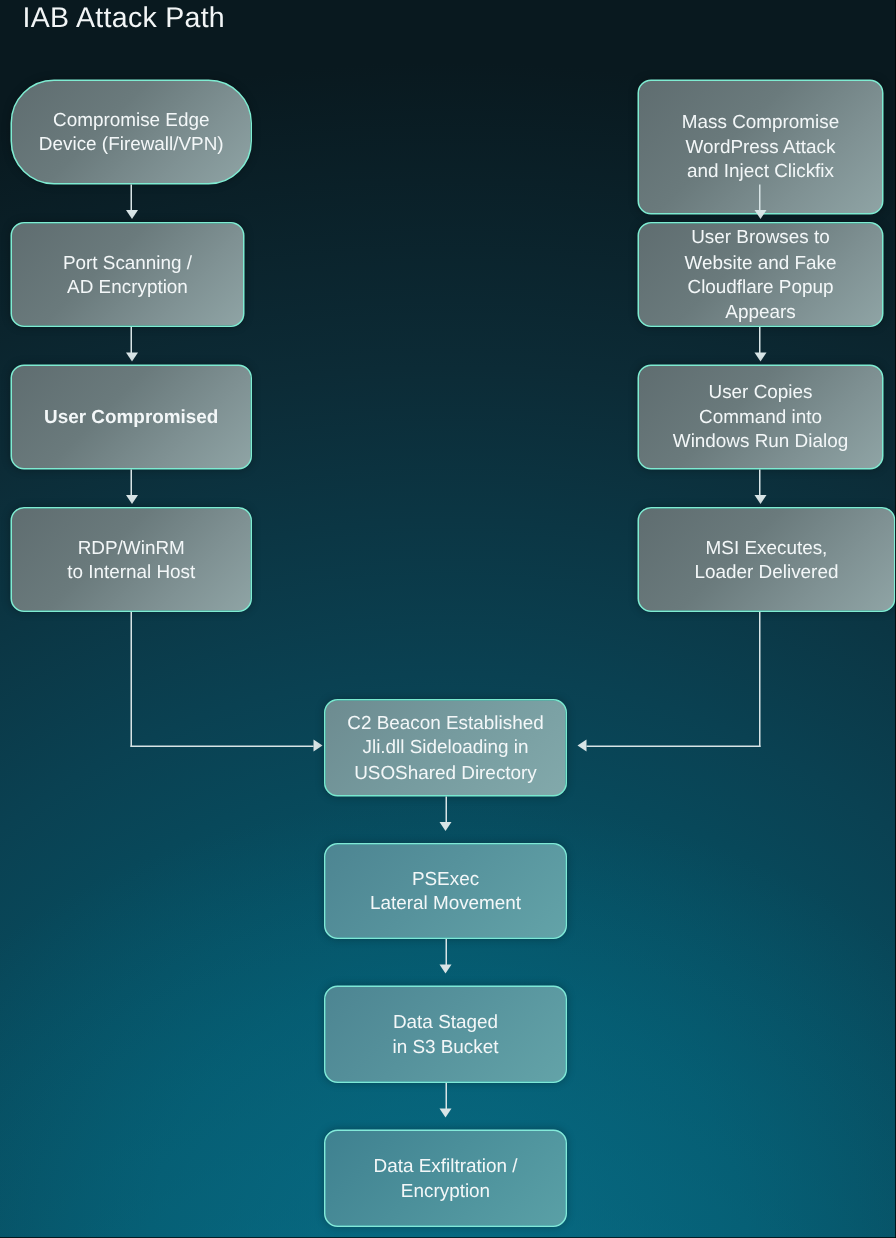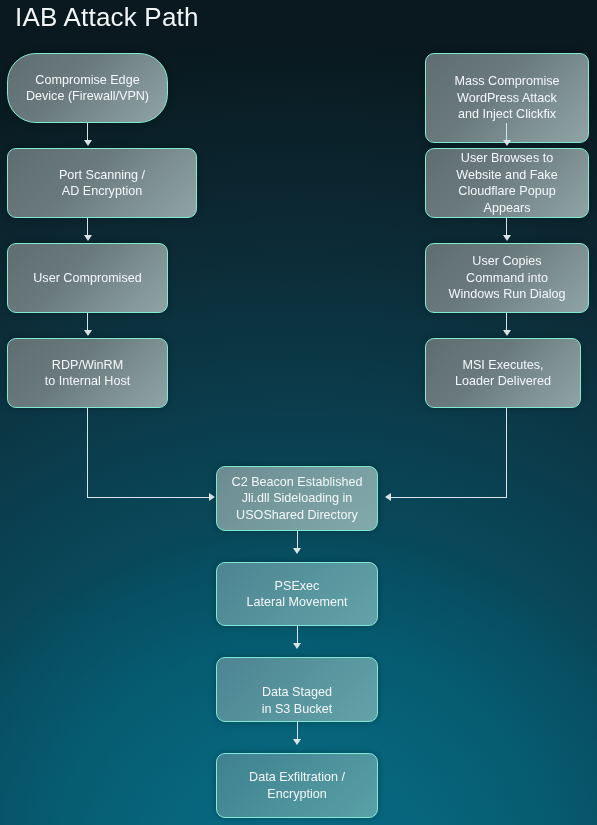--- a/index.html
+++ b/index.html
@@ -14,21 +14,21 @@
     overflow: hidden;
     font-family: "Liberation Sans", sans-serif;
     background:
       radial-gradient(ellipse 120% 70% at 50% 108%, rgba(9,110,135,0.80) 0%, rgba(9,110,135,0.0) 62%),
       radial-gradient(ellipse 150% 95% at 50% 100%, #056077 0%, #04566a 22%, #0a4152 48%, #0c2b36 74%, #09191f 100%);
   }
   .col-title {
     position: absolute;
     top: 2px;
     color: #f2f5f6;
-    font-size: 26px;
+    font-size: 19px;
     letter-spacing: 0.2px;
     white-space: nowrap;
   }
   #title-left  { left: 15px; }
   #title-right { right: 8px; }
 
   .node {
     position: absolute;
     box-sizing: border-box;
     border-radius: 9px;
@@ -103,30 +103,30 @@
 
   <div class="node n-steel" style="left:7px; top:53px; width:161px; height:70px;border-radius:29px;">
     <div>
       <span>Compromise Edge</span>
       <span>Device (Firewall/VPN)</span>
     </div>
   </div>
   <div class="conn v" style="left:87px; top:123px; height:19px;"></div>
   <div class="arrow-down" style="left:83.5px; top:140px;"></div>
 
-  <div class="node n-steel" style="left:7px; top:148px; width:190px; height:70px;">
+  <div class="node n-steel" style="left:7px; top:148px; width:156px; height:70px;">
     <div>
       <span>Port Scanning /</span>
       <span>AD Encryption</span>
     </div>
   </div>
   <div class="conn v" style="left:87px; top:218px; height:19px;"></div>
   <div class="arrow-down" style="left:83.5px; top:235px;"></div>
 
-  <div class="node n-steel" style="left:7px; top:243px; width:161px; height:70px;">
+  <div class="node n-steel" style="left:7px; top:243px; width:161px; height:70px;font-weight:bold;">
     <div>
       <span>User Compromised</span>
     </div>
   </div>
   <div class="conn v" style="left:87px; top:313px; height:19px;"></div>
   <div class="arrow-down" style="left:83.5px; top:330px;"></div>
 
   <div class="node n-steel" style="left:7px; top:338px; width:161px; height:70px;">
     <div>
       <span>RDP/WinRM</span>
@@ -161,21 +161,21 @@
   <div class="node n-steel" style="left:425px; top:243px; width:164px; height:70px;">
     <div>
       <span>User Copies</span>
       <span>Command into</span>
       <span>Windows Run Dialog</span>
     </div>
   </div>
   <div class="conn v" style="left:506px; top:313px; height:19px;"></div>
   <div class="arrow-down" style="left:502.5px; top:330px;"></div>
 
-  <div class="node n-steel" style="left:425px; top:338px; width:156px; height:70px;">
+  <div class="node n-steel" style="left:425px; top:338px; width:172px; height:70px;">
     <div>
       <span>MSI Executes,</span>
       <span>Loader Delivered</span>
     </div>
   </div>
 
   <div class="conn v" style="left:506px; top:408px; height:90px;"></div>
   <div class="conn h" style="left:391px; top:497px; width:116px;"></div>
   <div class="arrow-left" style="left:385px; top:493.4px;"></div>
 
@@ -191,21 +191,21 @@
 
   <div class="node n-teal" style="left:216px; top:562px; width:162px; height:64px;">
     <div>
       <span>PSExec</span>
       <span>Lateral Movement</span>
     </div>
   </div>
   <div class="conn v" style="left:296.5px; top:626px; height:19px;"></div>
   <div class="arrow-down" style="left:293px; top:643px;"></div>
 
-  <div class="node n-teal" style="left:216px; top:657px; width:162px; height:65px;align-items:flex-end;">
+  <div class="node n-teal" style="left:216px; top:657px; width:162px; height:65px;">
     <div>
       <span>Data Staged</span>
       <span>in S3 Bucket</span>
     </div>
   </div>
   <div class="conn v" style="left:296.5px; top:722px; height:19px;"></div>
   <div class="arrow-down" style="left:293px; top:739px;"></div>
 
   <div class="node n-teal2" style="left:216px; top:753px; width:162px; height:65px;">
     <div>

